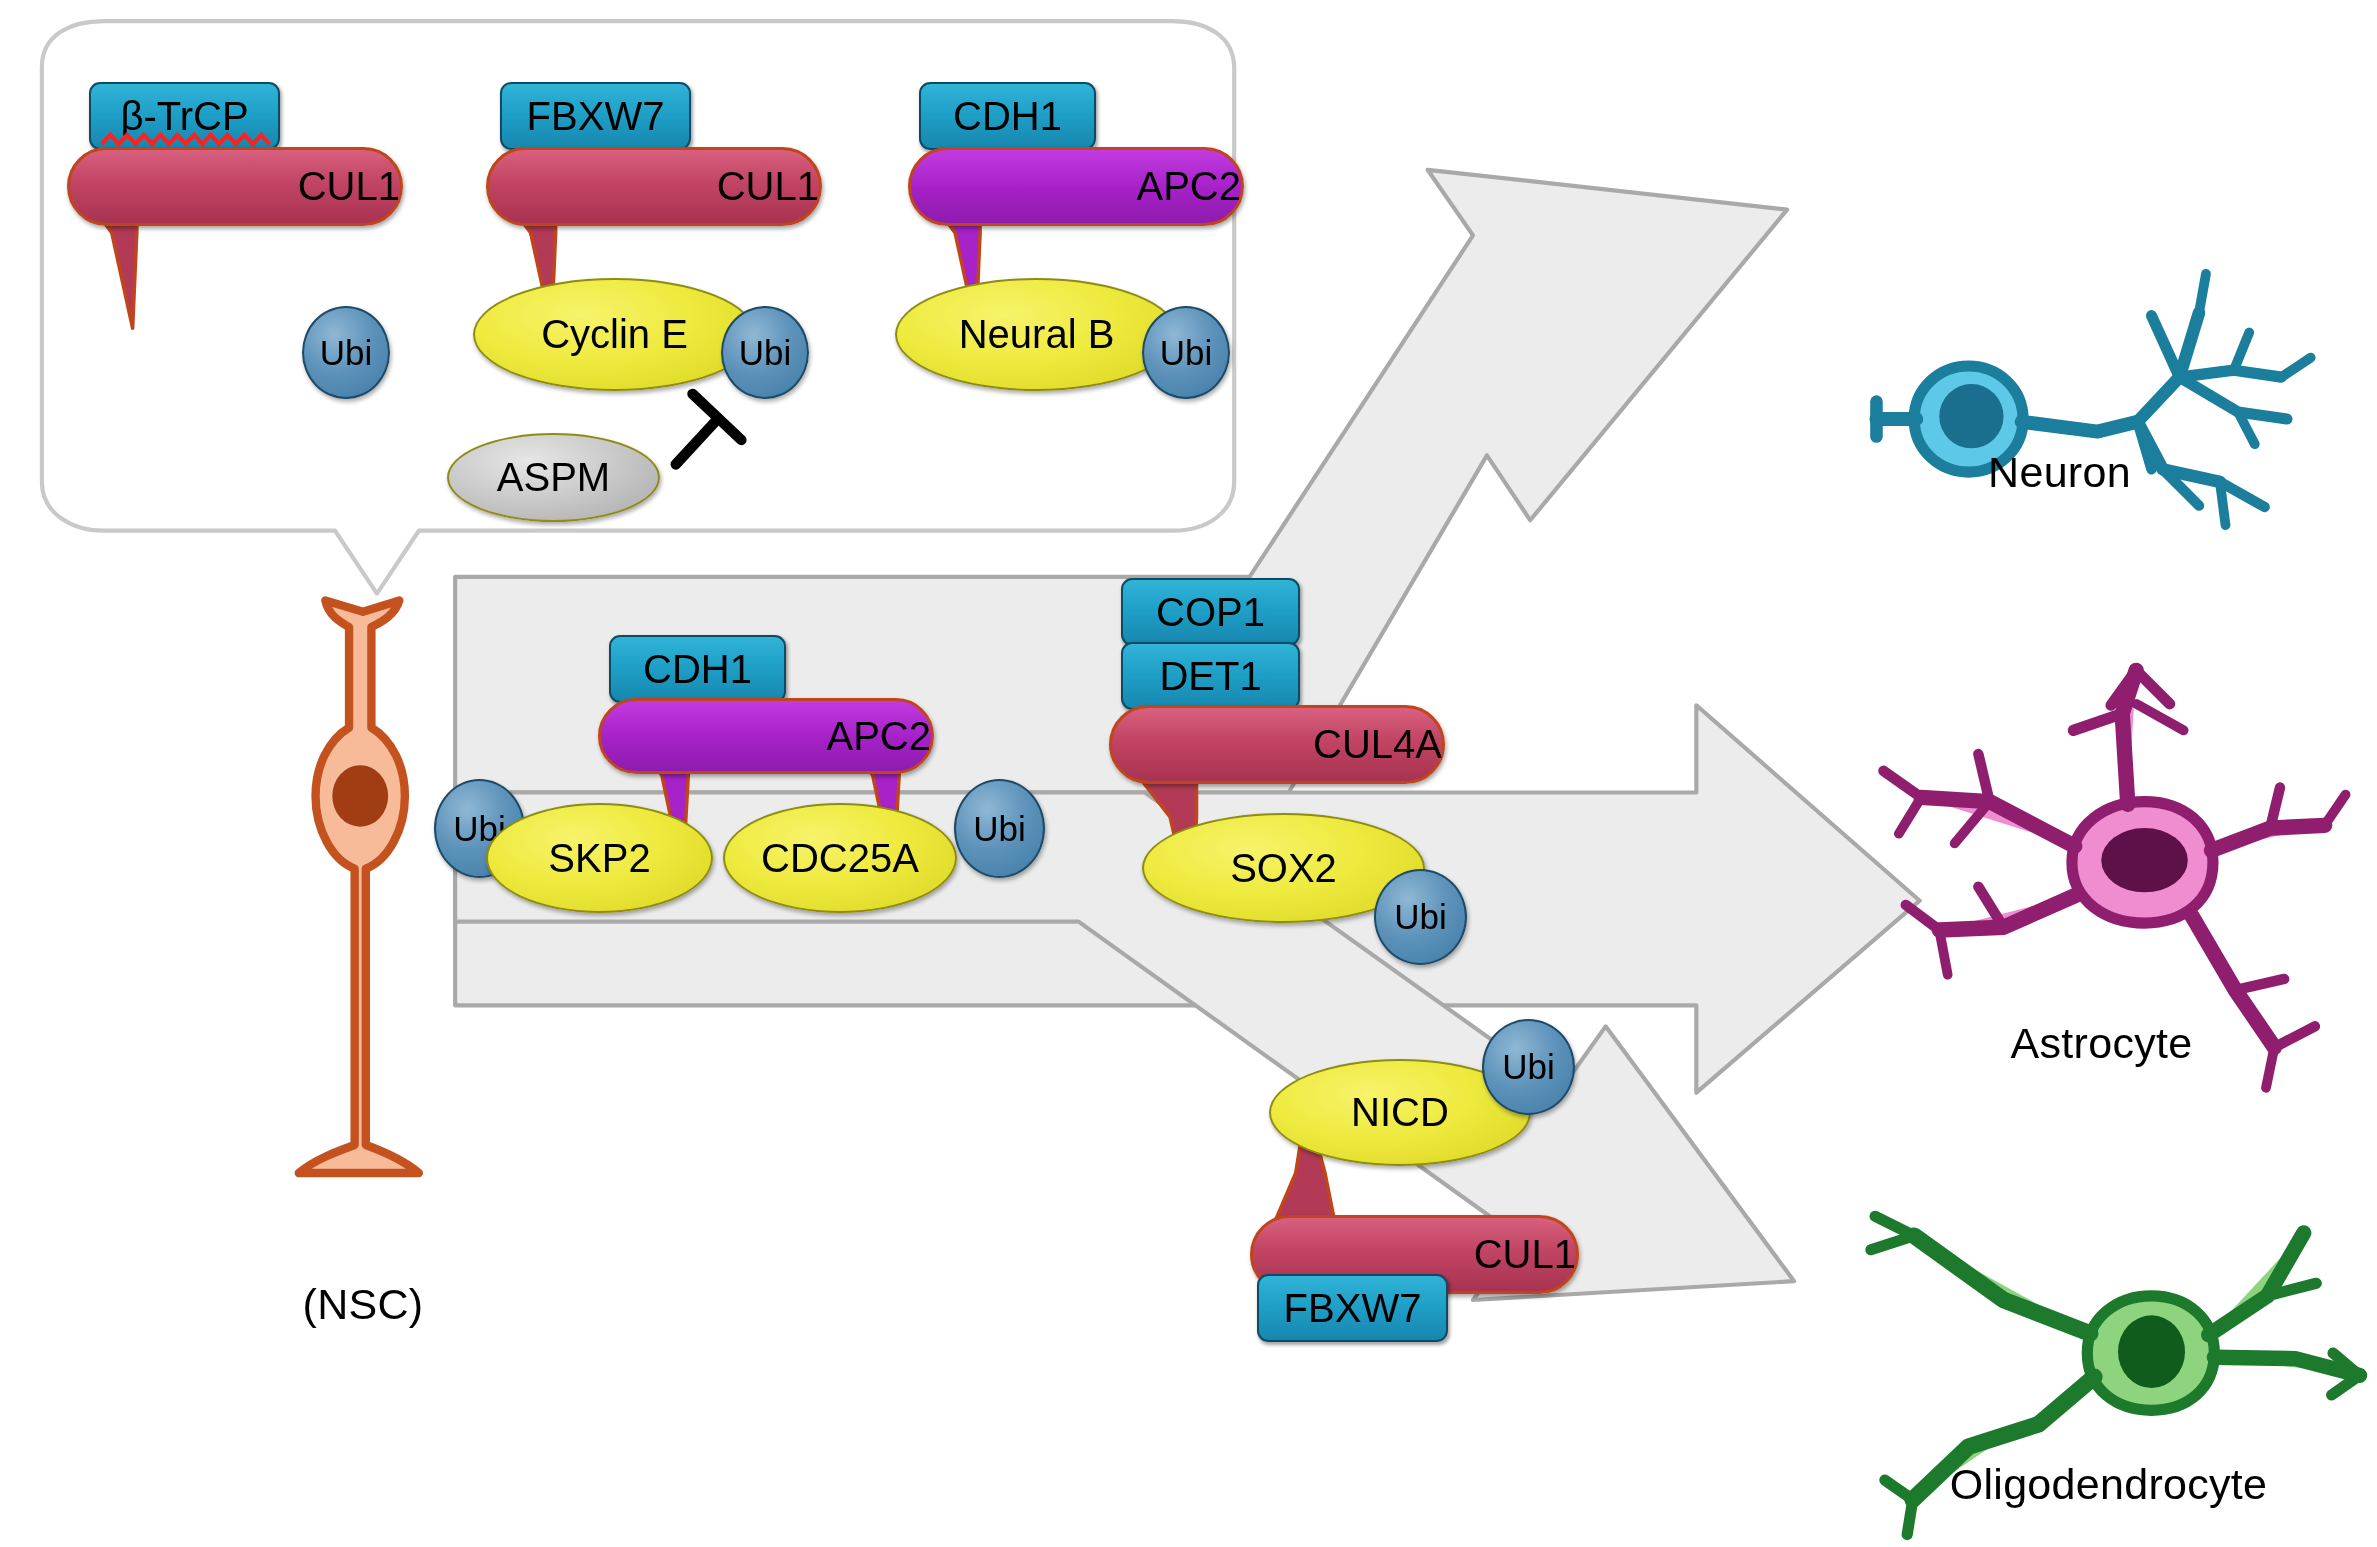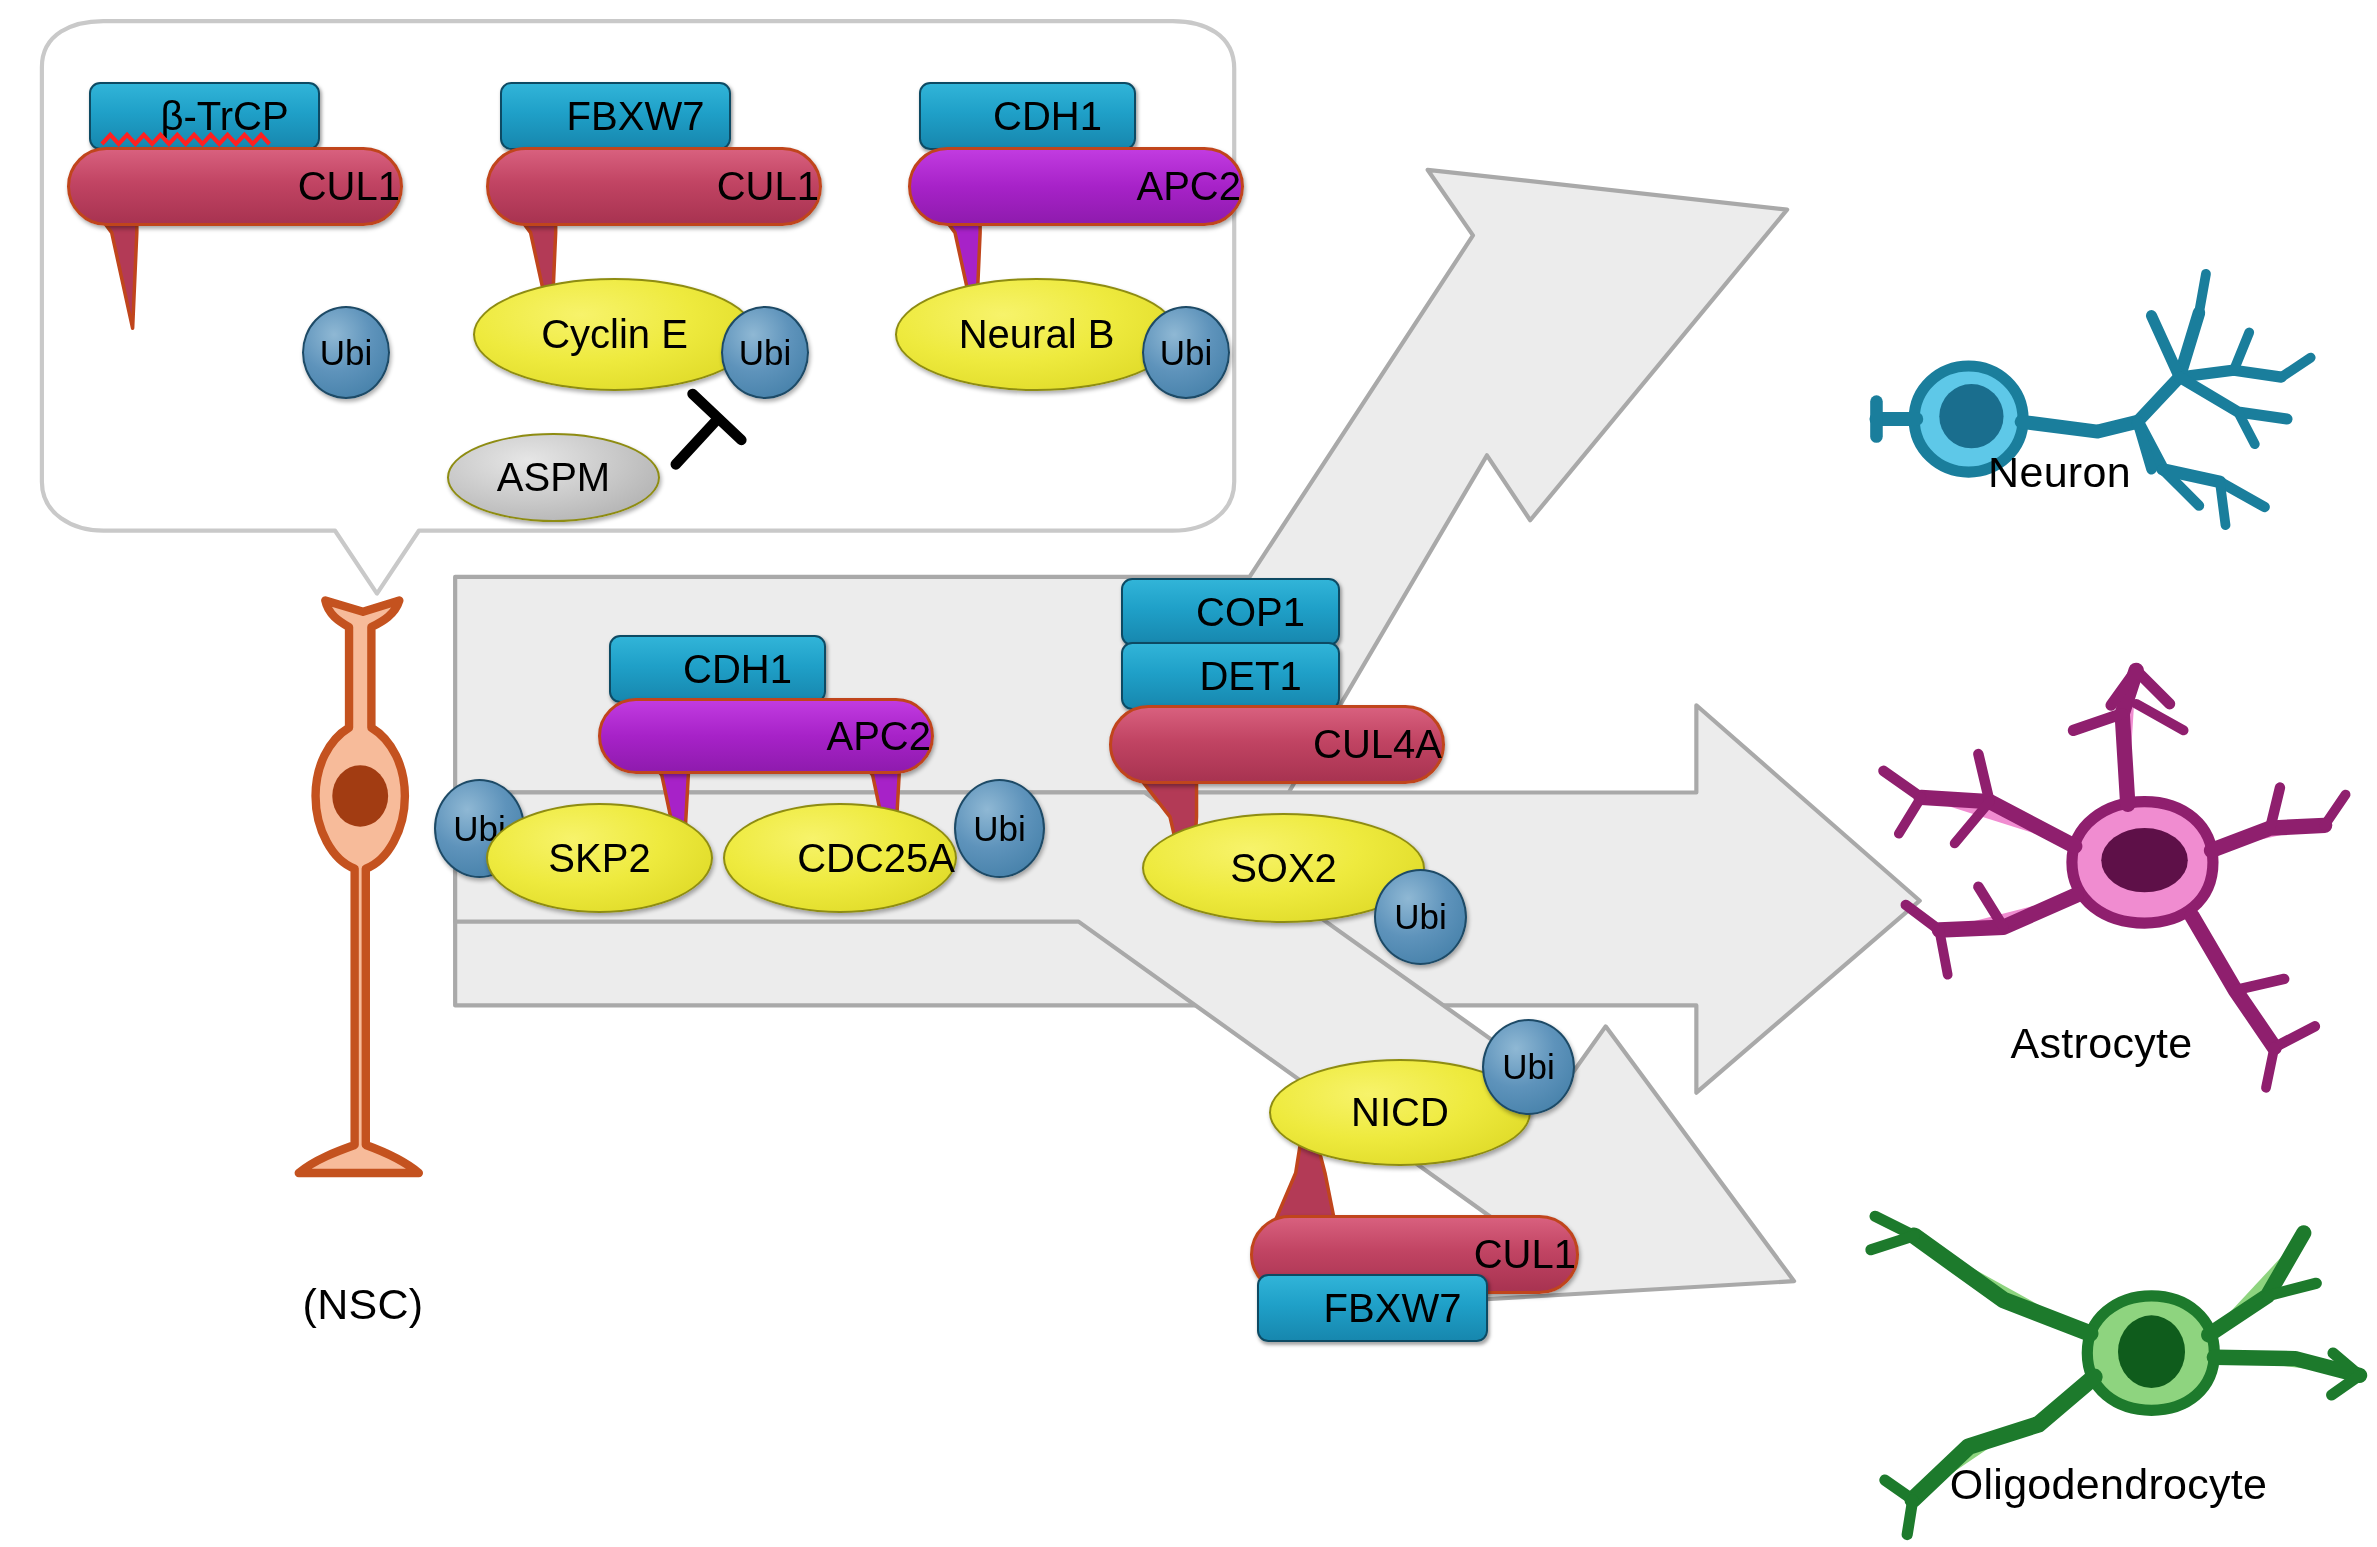--- a/index.html
+++ b/index.html
@@ -12,21 +12,20 @@
   }
   
   .node{position:absolute;display:flex;align-items:center;justify-content:center;
         color:#000;text-align:center;white-space:nowrap;}
   
   .adaptor{
      background:linear-gradient(180deg,#31b4d8 0%,#1fa0c8 45%,#1787ae 100%);
      border:2.8px solid #0d4a63;border-radius:11.2px;
      box-shadow:1.4px 2.1px 3.5px rgba(0,0,0,.35);
      font-size:40px;
-     padding-left:40px;
   }
   
   .scaffold{
      border:3.5px solid #c0451c;border-radius:698px;
      box-shadow:1.4px 2.8px 4.2px rgba(0,0,0,.35);
      font-size:40px;
      justify-content:flex-end;
   }
   .scaffold.cul{background:linear-gradient(180deg,#d8607e 0%,#c14463 45%,#a83351 100%);}
   .scaffold.apc{background:linear-gradient(180deg,#c13be0 0%,#a722c8 50%,#8f1bae 100%);}
@@ -184,21 +183,21 @@
   </div>
   <div class="node scaffold apc" data-name="scaffold-apc2-2" style="left:598px;top:698px;width:330px;height:70px;">
     <span data-name="scaffold-apc2-2-label">APC2</span>
   </div>
   <div class="node ubi" data-name="ubiquitin-skp2" style="left:434px;top:779px;width:87px;height:95px;">
     <span data-name="ubiquitin-skp2-label">Ubi</span>
   </div>
   <div class="node substrate" data-name="substrate-skp2" style="left:486px;top:803px;width:223px;height:106px;">
     <span data-name="substrate-skp2-label">SKP2</span>
   </div>
-  <div class="node substrate" data-name="substrate-cdc25a" style="left:723px;top:803px;width:230px;height:106px;justify-content:flex-end;">
+  <div class="node substrate" data-name="substrate-cdc25a" style="left:723px;top:803px;width:230px;height:106px;">
     <span data-name="substrate-cdc25a-label">CDC25A</span>
   </div>
   <div class="node ubi" data-name="ubiquitin-cdc25a" style="left:954px;top:779px;width:87px;height:95px;">
     <span data-name="ubiquitin-cdc25a-label">Ubi</span>
   </div>
 
   <svg class="layer" data-name="pathway-cul4a-pointer" viewBox="0 0 3405 2217">
     <path d="M 1628,1108 L 1714,1108 L 1714,1170 L 1706,1300 L 1676,1170 Z" fill="#b33a56" stroke="#c0451c" stroke-width="5" stroke-linejoin="round"></path>
   </svg>
   <div class="node adaptor" data-name="adaptor-cop1" style="left:1121px;top:578px;width:175px;height:64px;">

